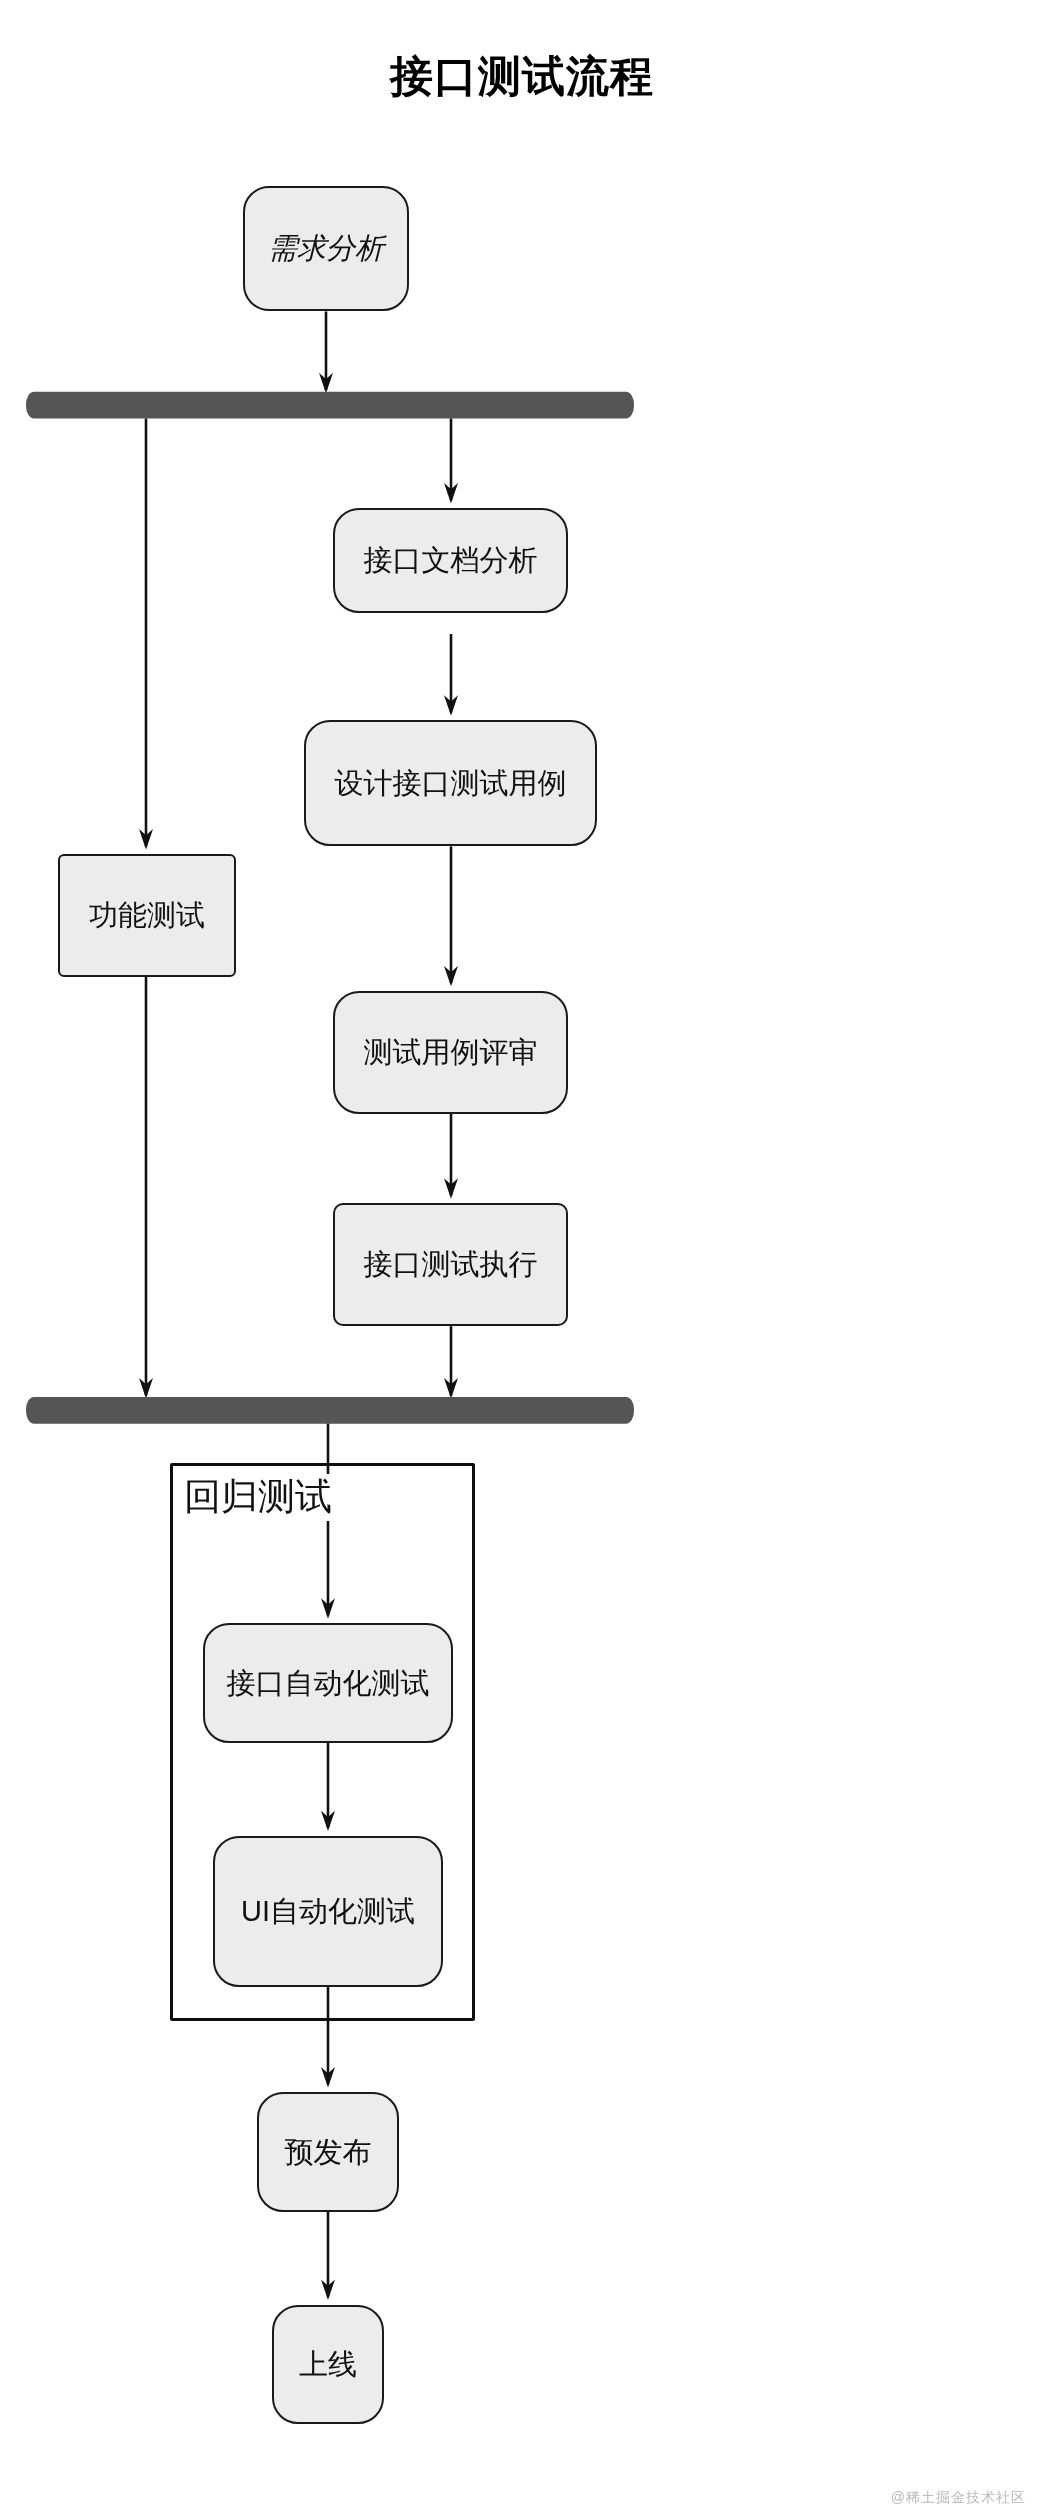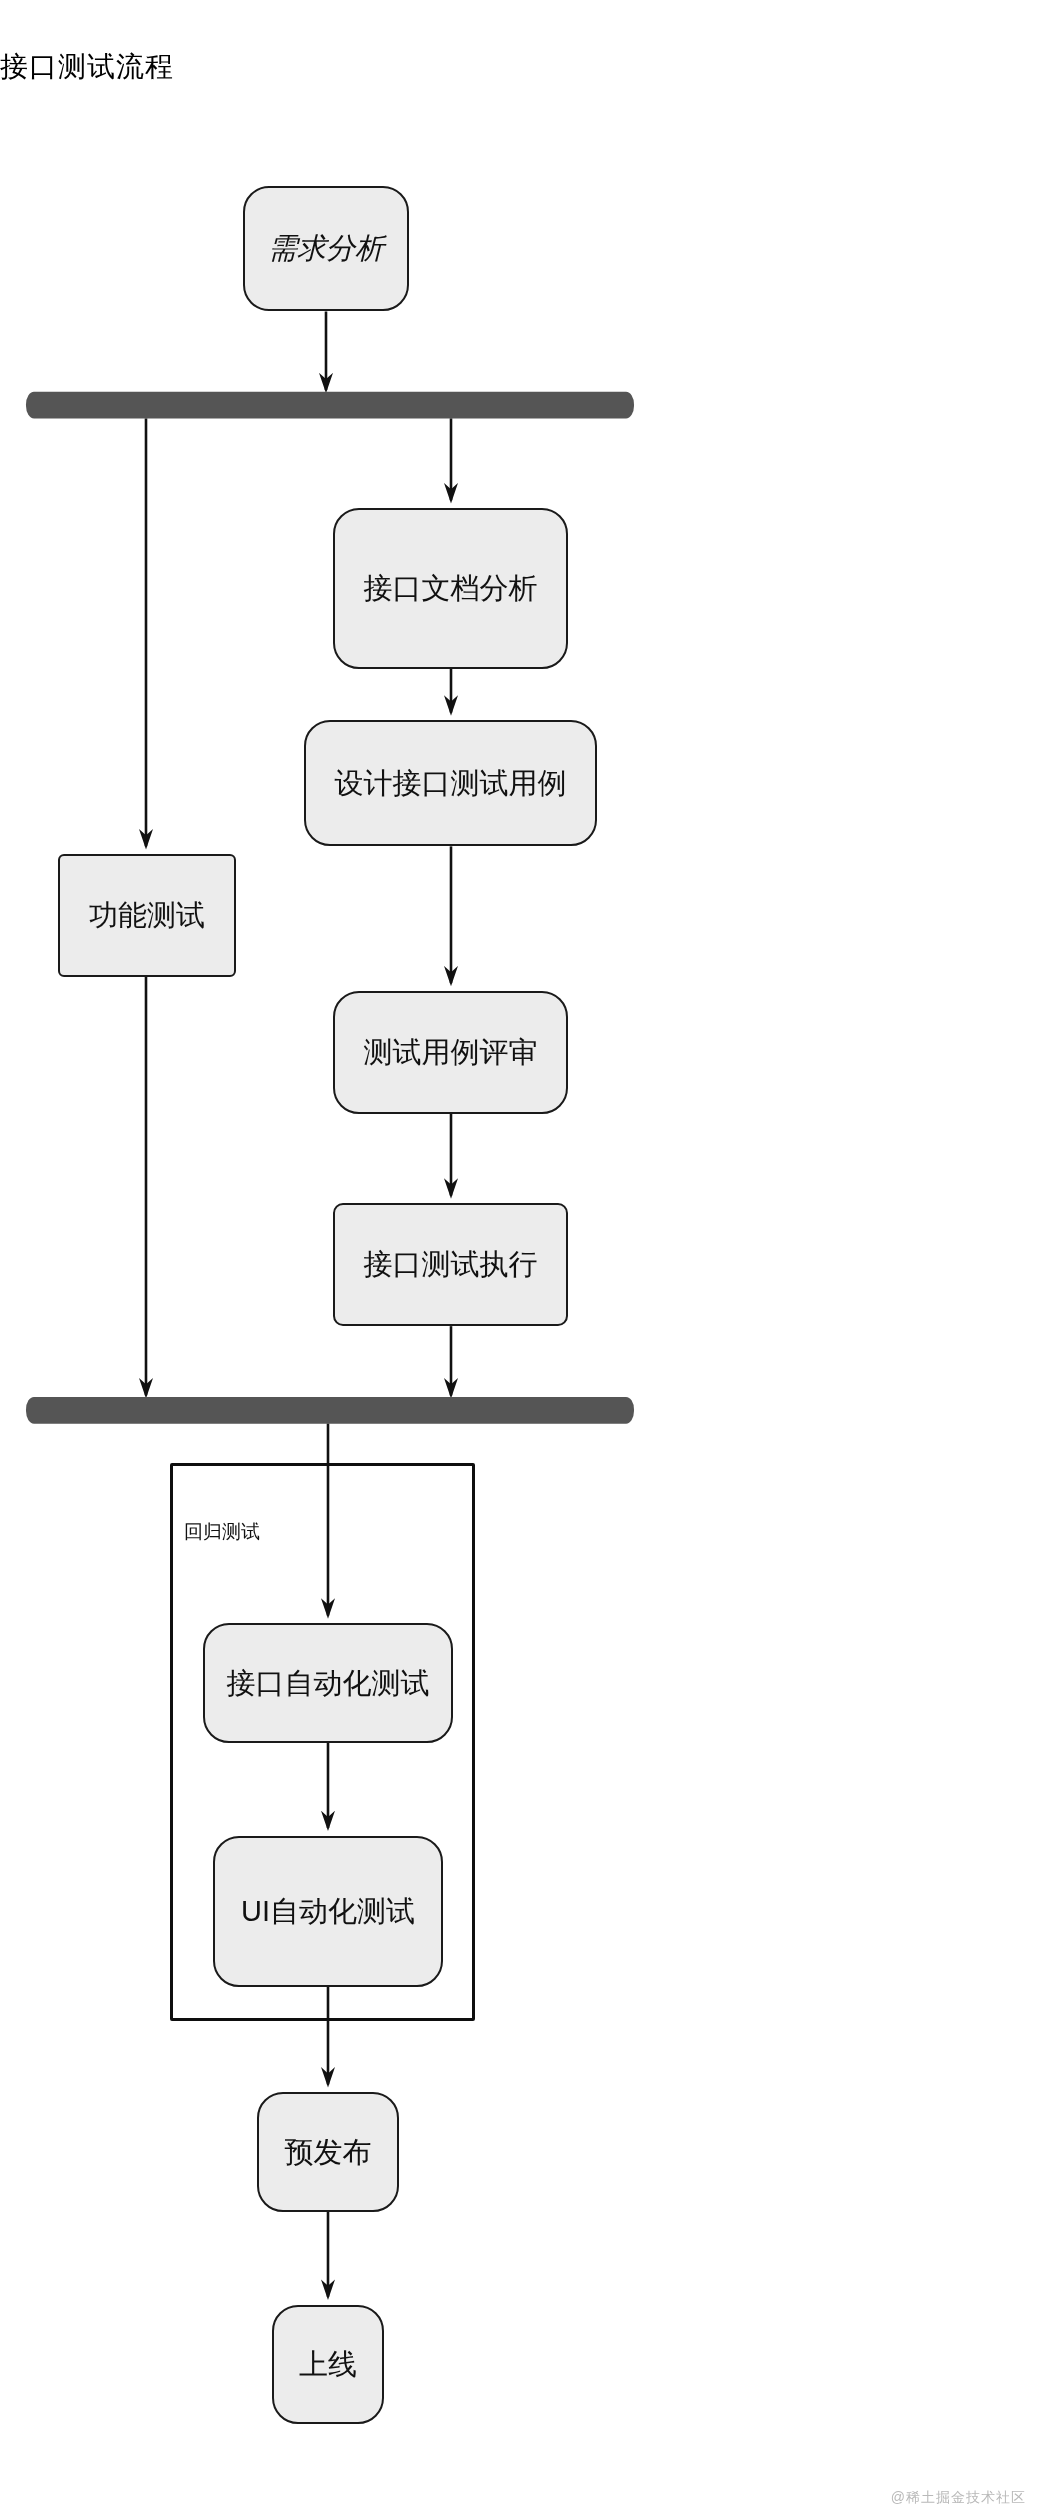--- a/index.html
+++ b/index.html
@@ -22,23 +22,23 @@
     left: 0;
     top: 0;
     width: 1044px;
     height: 2517px;
   }
   .chart-title {
     position: absolute;
     left: 0;
     top: 48px;
     width: 1044px;
-    text-align: left;
-    font-size: 28px;
-    font-weight: normal;
+    text-align: center;
+    font-size: 43px;
+    font-weight: bold;
     color: #000000;
     letter-spacing: 1px;
   }
   .node-box {
     position: absolute;
     box-sizing: border-box;
     background: #ececec;
     border: 2.2px solid #1a1a1a;
     border-radius: 26px;
     display: flex;
@@ -51,27 +51,26 @@
   }
   .subgraph-frame {
     position: absolute;
     box-sizing: border-box;
     background: transparent;
     border: 3.5px solid #0e0e0e;
     border-radius: 2px;
   }
   .subgraph-label {
     position: absolute;
-    font-size: 19px;
+    font-size: 37px;
     color: #111111;
     background: #ffffff;
     line-height: 1;
     white-space: nowrap;
     padding: 4px 6px 6px 6px;
-    margin-top: 44px;
   }
   .watermark {
     position: absolute;
     right: 18px;
     bottom: 10px;
     font-size: 14px;
     color: #b9b9b9;
     letter-spacing: 1px;
     white-space: nowrap;
   }
@@ -123,21 +122,21 @@
   <div class="subgraph-label" style="left: 178px; top: 1474.02px;">回归测试</div>
 
   <div class="node-box" style="left: 243px; top: 185.629px; width: 166px; height: 125.85px; font-style: italic;">
     <span>需求分析</span>
   </div>
 
   <div class="node-box" style="left: 58px; top: 854.207px; width: 178px; height: 122.704px; border-radius: 6px;">
     <span>功能测试</span>
   </div>
 
-  <div class="node-box" style="left: 333px; top: 508.119px; width: 235px; height: 161px;">
+  <div class="node-box" style="left: 333px; top: 508.119px; width: 235px; height: 105px;">
     <span>接口文档分析</span>
   </div>
 
   <div class="node-box" style="left: 304px; top: 720.491px; width: 293px; height: 125.85px;">
     <span>设计接口测试用例</span>
   </div>
 
   <div class="node-box" style="left: 333px; top: 991.069px; width: 235px; height: 122.704px;">
     <span>测试用例评审</span>
   </div>

